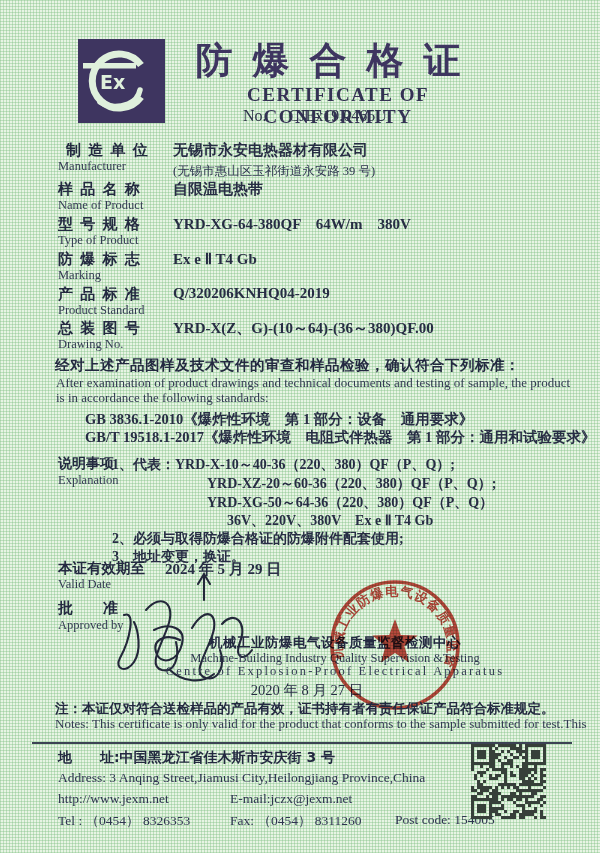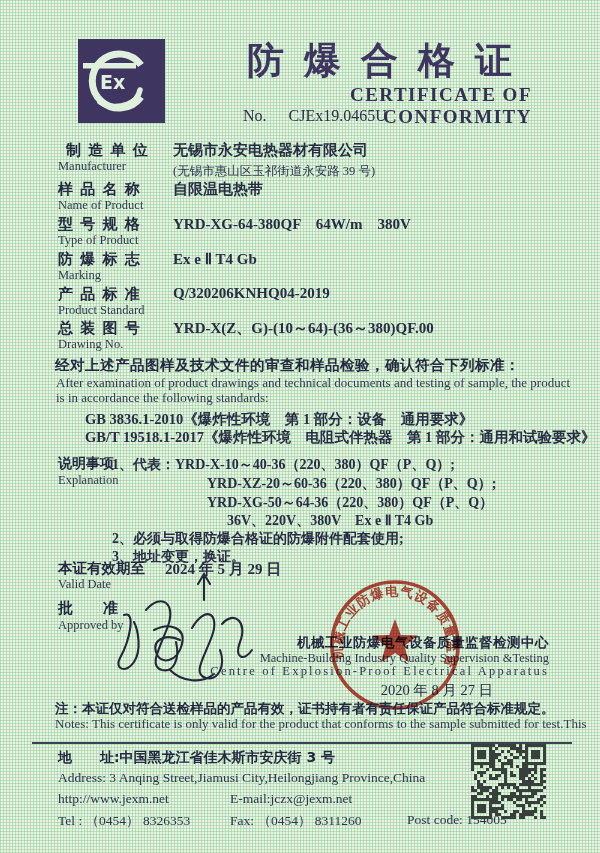--- a/index.html
+++ b/index.html
@@ -31,21 +31,21 @@
   .exp-line{font-size:14px; font-weight:600; color:#272d44; white-space:nowrap;}
   .issuer-zh{font-size:13.5px; letter-spacing:.5px;}
   .issuer-en{font-size:12.5px; color:#323a52;}
   .issuer-en2{letter-spacing:2.2px;}
   .issuer-date{font-size:14.5px; color:#272d44;}
   .notes-zh{font-size:13.5px; white-space:nowrap;}
   .notes-en{font-size:13px; color:#323a52; white-space:nowrap;}
   .rule{position:absolute; left:32px; width:540px; height:2px; background:#3c4254;}
   .foot-zh{font-size:14px; white-space:nowrap;}
   .foot-en{font-size:13.5px; color:#2e3450; white-space:nowrap;}
-  .center{text-align:right;padding-left:44px;}
+  .center{text-align:center;}
   .stamp{mix-blend-mode:multiply; opacity:.92;}
   #qr{display:grid; grid-template-columns:repeat(25,3px); grid-auto-rows:3px;}
   #qr i{display:block;}
   #qr i.d{background:#37403a;}
 </style>
 </head>
 <body>
 
 <div class="page">
 
@@ -145,21 +145,21 @@
   <div class="abs notes-en" style="left:55px; top:716px;">Notes: This certificate is only valid for the product that conforms to the sample submitted for test.This</div>
 
   <div class="rule" style="top:742px;"></div>
 
   <div class="abs zh-b foot-zh" style="left:58px; top:749px;">地　　址:中国黑龙江省佳木斯市安庆街 3 号</div>
   <div class="abs foot-en" style="left:58px; top:770px;">Address: 3 Anqing Street,Jiamusi City,Heilongjiang Province,China</div>
   <div class="abs foot-en" style="left:58px; top:791px;">http://www.jexm.net</div>
   <div class="abs foot-en" style="left:230px; top:791px;">E-mail:jczx@jexm.net</div>
   <div class="abs foot-en" style="left:58px; top:812px;">Tel : （0454） 8326353</div>
   <div class="abs foot-en" style="left:230px; top:812px;">Fax: （0454） 8311260</div>
-  <div class="abs foot-en" style="left:395px; top:812px;padding-left:12px;">Post code: 154005</div>
+  <div class="abs foot-en" style="left:395px; top:812px;">Post code: 154005</div>
 
   <div id="qr" class="abs" style="left:471px; top:744px;">
       <i class="d"></i>
       <i class="d"></i>
       <i class="d"></i>
       <i class="d"></i>
       <i class="d"></i>
       <i class="d"></i>
       <i class="d"></i>
       <i class="d"></i>

